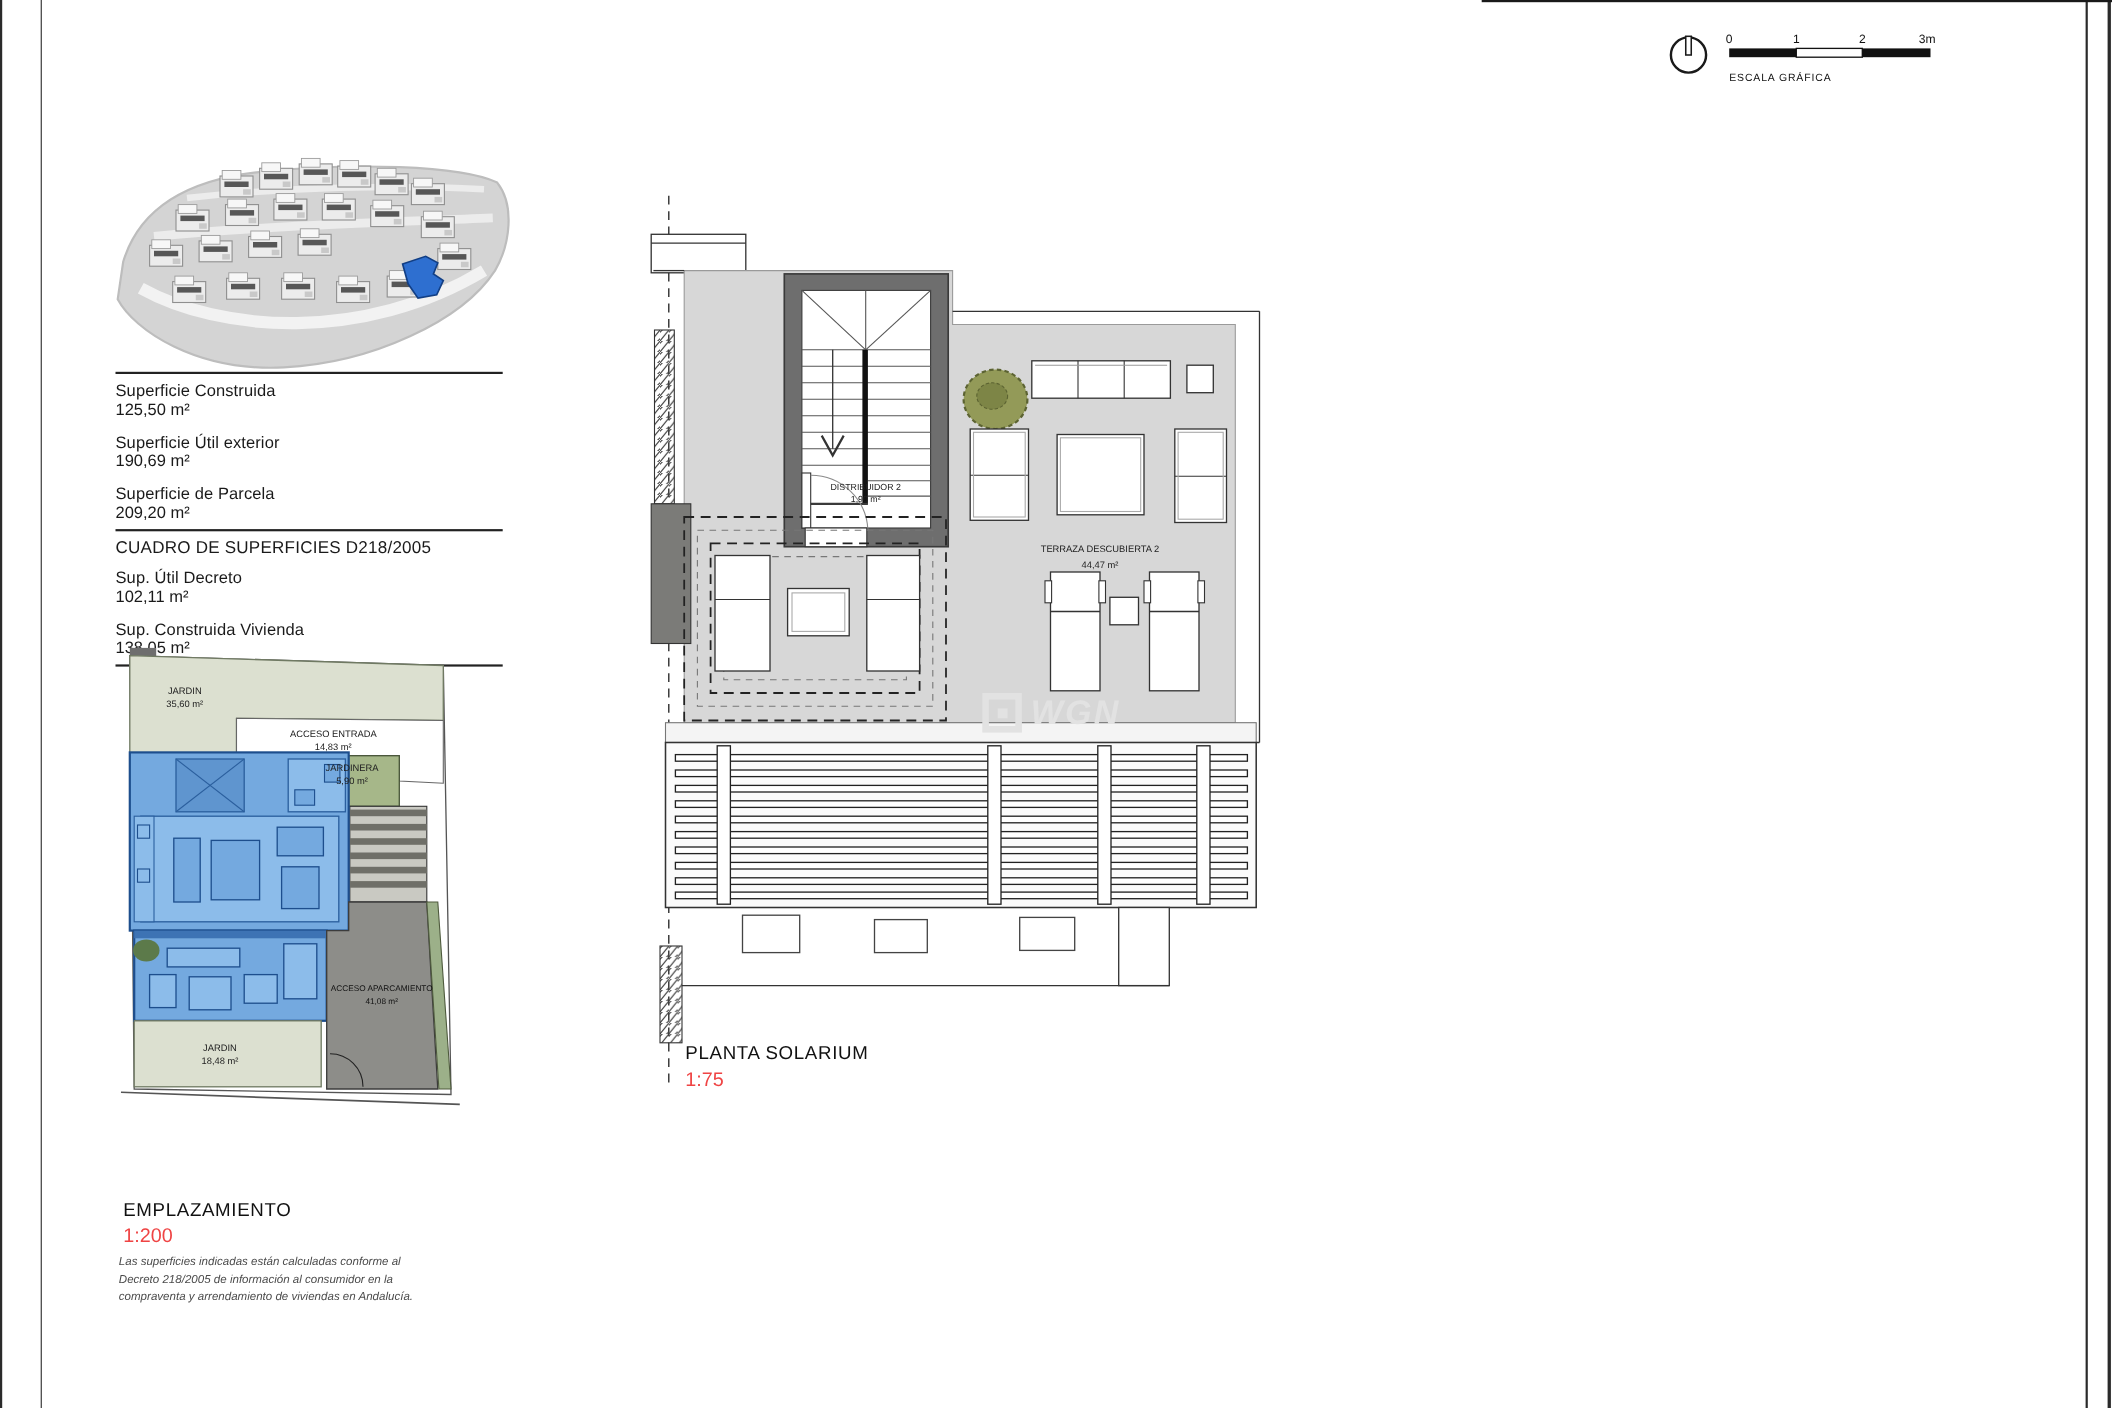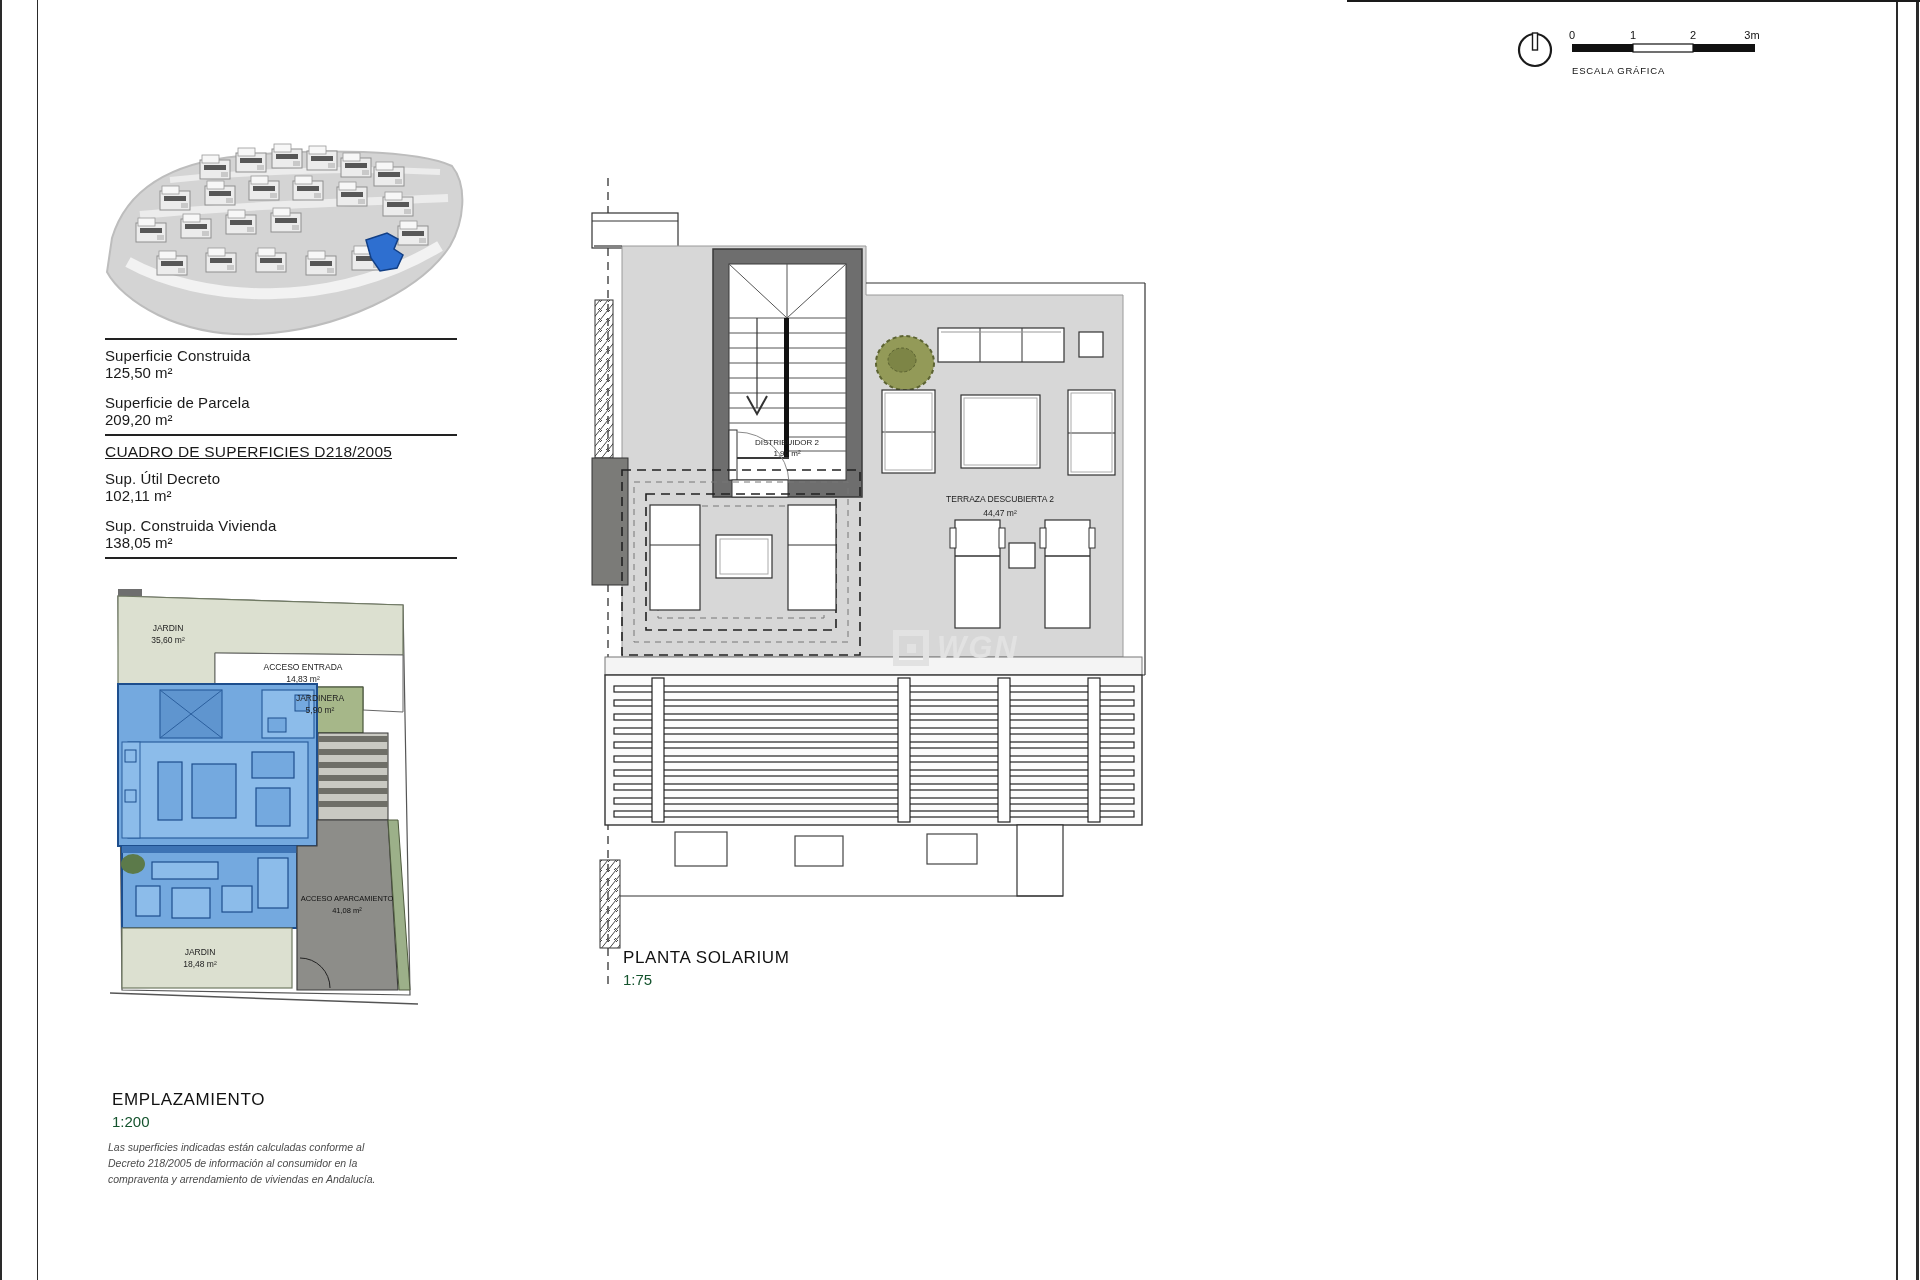--- a/index.html
+++ b/index.html
@@ -10,24 +10,24 @@
   .abs{position:absolute;}
   
   .vline{position:absolute;top:0;bottom:0;background:#2a2a2a;}
   .hline{position:absolute;background:#1a1a1a;}
   
   #surf-table{left:105px;top:338px;width:352px;font-size:15px;}
   #surf-table .tline{border-top:2px solid #222;}
   #surf-table .srow{display:flex;justify-content:space-between;align-items:baseline;padding:7px 0 6px 0;flex-direction:column;}
   #surf-table .srow .lab{letter-spacing:.1px;}
   #surf-table .srow .val{white-space:nowrap;}
-  #surf-table .section{padding:7px 0 2px 0;font-size:15.5px;letter-spacing:.2px;text-decoration:underline;}
+  #surf-table .section{padding:7px 0 2px 0;font-size:15.5px;letter-spacing:.2px;}
   
   .draw-title{font-size:17px;letter-spacing:.6px;color:#111;}
-  .draw-scale{font-size:15px;color:#14532d;margin-top:3px;}
+  .draw-scale{font-size:18px;color:#ef4444;margin-top:3px;}
   
   #disclaimer{left:108px;top:1140px;width:272px;font-size:10.5px;font-style:italic;
     color:#4b4b4b;line-height:1.5;}
   
   #watermark{left:893px;top:630px;display:flex;align-items:center;gap:8px;opacity:1;}
   #watermark .wicon{width:24px;height:24px;border:6px solid #e2e2e2;display:flex;align-items:center;justify-content:center;}
   #watermark .wicon .wsq{width:9px;height:9px;background:#e2e2e2;}
   #watermark .wtxt{font-size:31px;font-weight:bold;color:#e2e2e2;letter-spacing:2px;font-style:italic;}
   
   svg text{font-family:"Liberation Sans", sans-serif;}
@@ -96,20 +96,24 @@
       <use href="#house" x="352" y="251"></use>
   </g>
   <path d="M366,240 l21,-7 l11,6 l-4,10 l9,6 l-6,13 l-17,3 l-9,-13 z" fill="#2e6fd0" stroke="#123f85" stroke-width="1.5"></path>
 </svg>
 
 <div id="surf-table" class="abs">
   <div class="tline"></div>
   <div class="srow">
     <span class="lab">Superficie Construida</span>
     <span class="val">125,50 m²</span>
+  </div>
+  <div class="srow">
+    <span class="lab">Superficie Útil exterior</span>
+    <span class="val">190,69 m²</span>
   </div>
   <div class="srow">
     <span class="lab">Superficie de Parcela</span>
     <span class="val">209,20 m²</span>
   </div>
   <div class="tline"></div>
   <div class="section">CUADRO DE SUPERFICIES D218/2005</div>
   <div class="srow">
     <span class="lab">Sup. Útil Decreto</span>
     <span class="val">102,11 m²</span>

